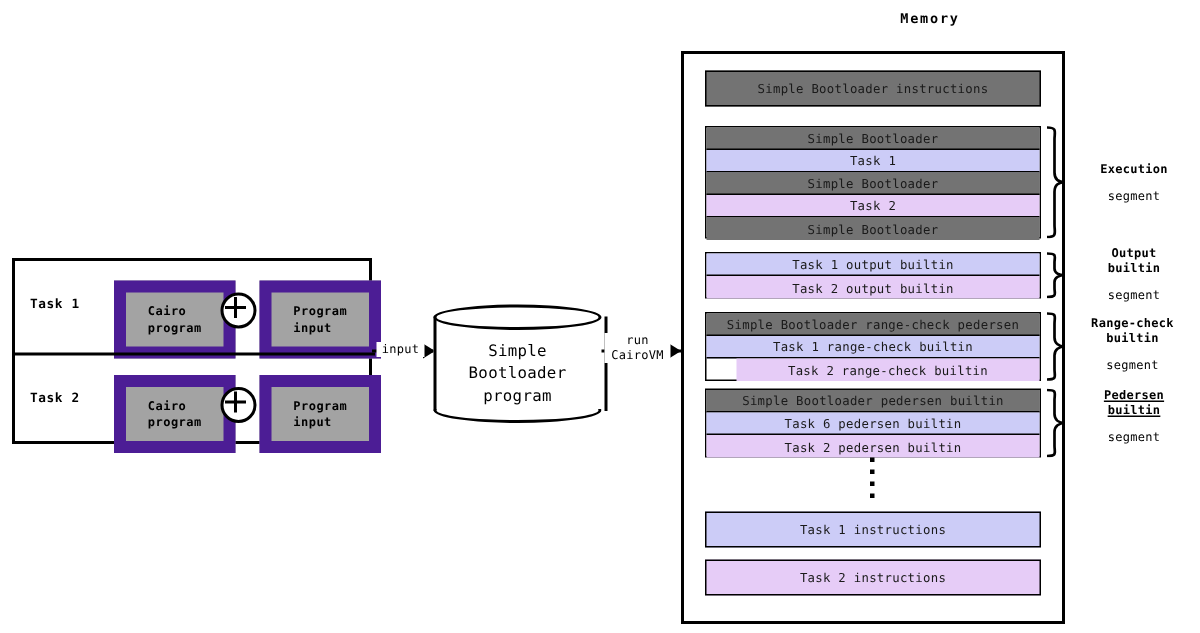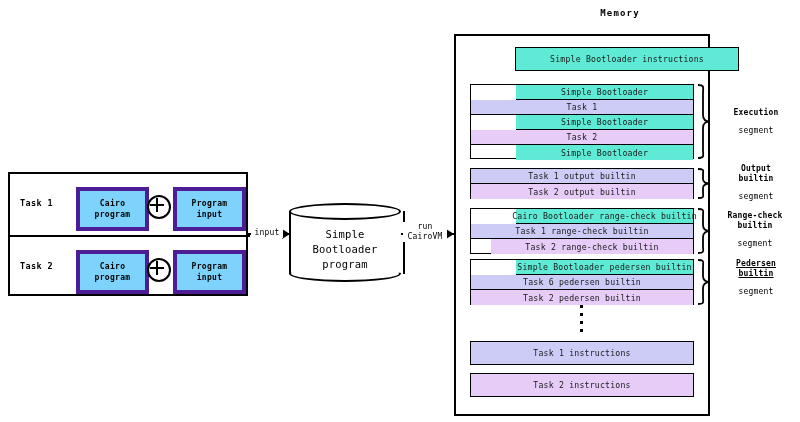--- a/index.html
+++ b/index.html
@@ -15,36 +15,36 @@
 
   
   .hardbox{border:2px solid #000;background:#fff;}
   .cellrow{
     border:1.5px solid #000;
     display:flex;align-items:center;justify-content:center;
     font-size:8.2px;letter-spacing:0.2px;color:#1a1a1a;
     box-sizing:border-box;
     white-space:nowrap;
   }
-  .c-blue{background:#5eead4;margin-left:45px;}
+  .c-blue{background:#737373;}
   .c-peri{background:#ccccf7;}
   .c-pink{background:#e6ccf7;}
 
   
   #tasks-panel{left:8px;top:172px;width:240px;height:124px;border:2px solid #000;}
   .task-half{position:absolute;left:0;width:240px;height:62px;}
   .task-divider{position:absolute;left:0;top:61px;width:240px;height:2px;background:#000;}
   .task-label{
     position:absolute;left:10px;top:24px;width:56px;
     font-size:8.5px;font-weight:bold;letter-spacing:0.4px;
   }
   .subbox{
-    position:absolute;border:4px solid #4c1d95;background:#7dd3fc;
+    position:absolute;border:8px solid #4c1d95;background:#a3a3a3;
     display:flex;align-items:center;justify-content:center;
-    text-align:center;font-size:8px;font-weight:bold;line-height:11px;
+    font-size:8px;font-weight:bold;line-height:11px;
     letter-spacing:0.3px;
   }
   .sb-prog{left:66px;top:13px;width:65px;height:36px;}
   .sb-input{left:163px;top:13px;width:65px;height:36px;}
   .plus-circle{
     position:absolute;left:137px;top:21px;width:20px;height:20px;
     border:2px solid #000;border-radius:50%;background:#fff;
   }
   .plus-circle:before,.plus-circle:after{
     content:"";position:absolute;background:#000;
@@ -208,21 +208,21 @@
     <path d="M2 1 C9 1 7 3 7 7 L7 11 C7 14 10 15.5 14 15.5 C10 15.5 7 17 7 20 L7 24 C7 28 9 30 2 30" fill="none" stroke="#000" stroke-width="1.8"></path>
   </svg>
 </div>
 <div class="seglabel" style="left:713px;top:164px;">
   <span class="bold">Output</span>
   <span class="bold">builtin</span>
   <span class="seg">segment</span>
 </div>
 
 <div class="group" style="left:470px;top:208px;width:224px;height:46px;">
-  <div class="cellrow c-blue" style="height:15px;">Cairo Bootloader range-check builtin</div>
+  <div class="cellrow c-blue" style="height:15px;">Simple Bootloader range-check pedersen</div>
   <div class="cellrow c-peri" style="height:15px;">Task 1 range-check builtin</div>
   <div class="cellrow c-pink" style="height:15px;margin-left:20px;">Task 2 range-check builtin</div>
 </div>
 <div class="brace" style="left:696px;top:208px;">
   <svg width="16" height="46" viewBox="0 0 16 46">
     <path d="M2 1 C9 1 7 3 7 8 L7 17 C7 21 10 23 14 23 C10 23 7 25 7 29 L7 38 C7 43 9 45 2 45" fill="none" stroke="#000" stroke-width="1.8"></path>
   </svg>
 </div>
 <div class="seglabel" style="left:709px;top:211px;width:92px;">
   <span class="bold">Range-check</span>

